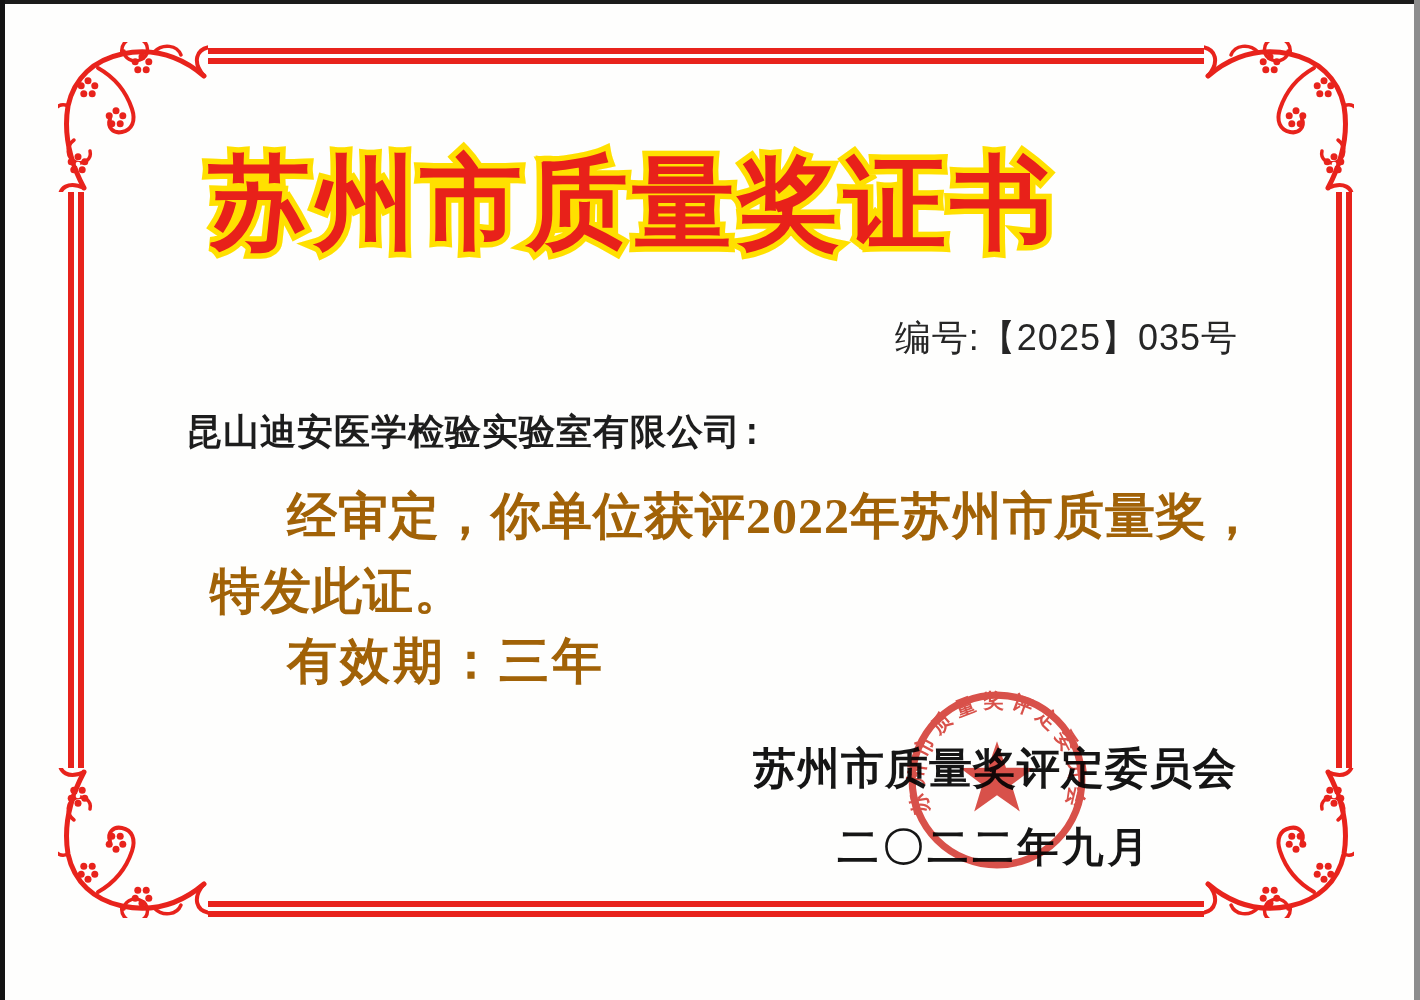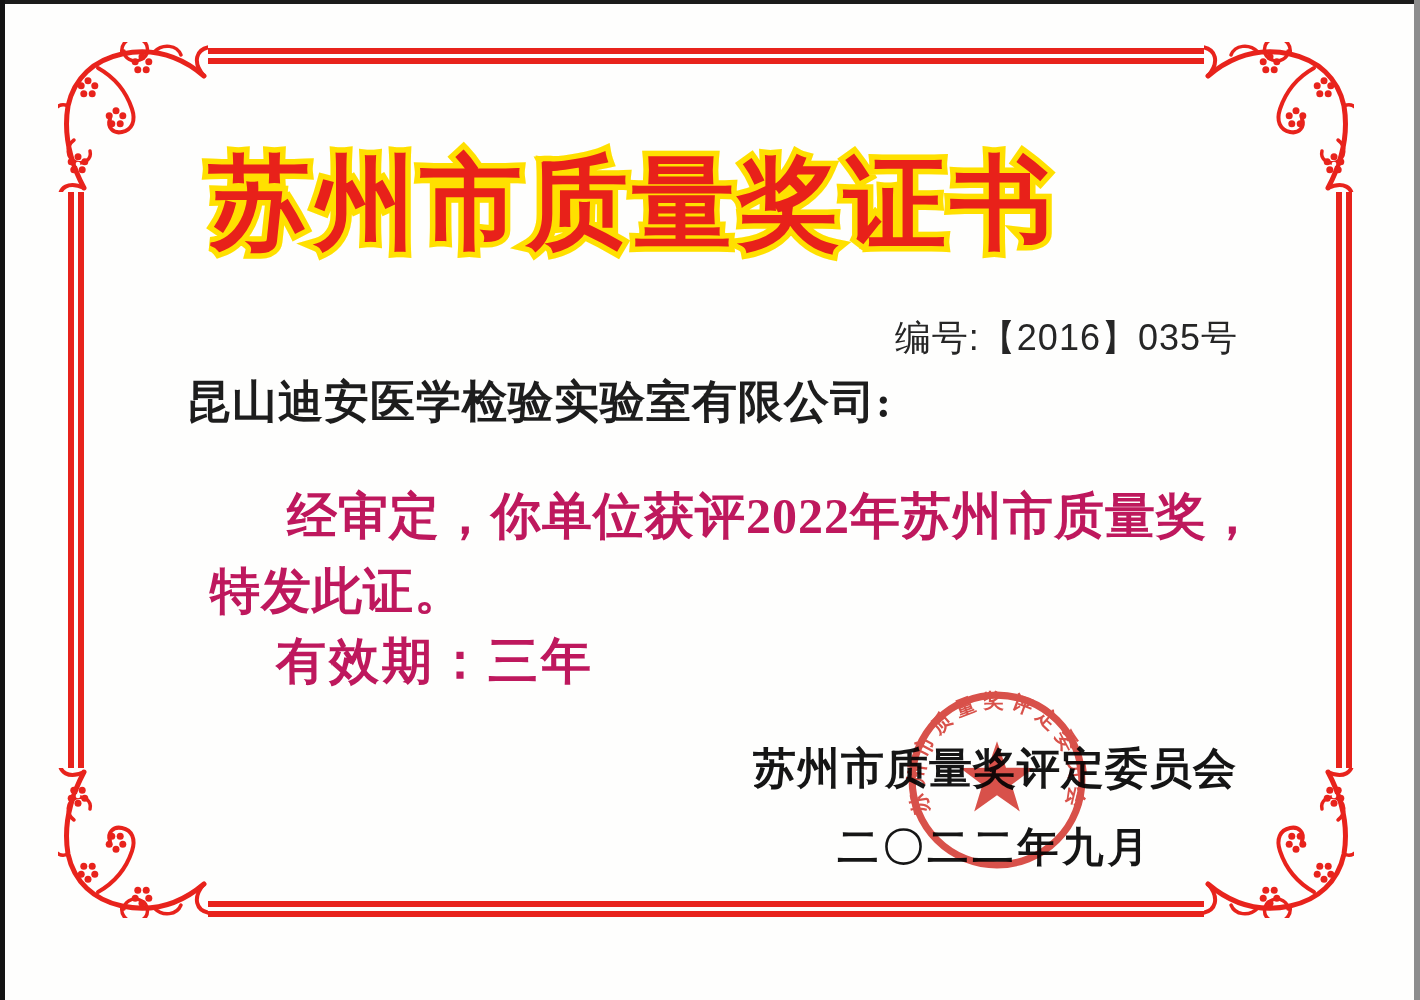--- a/index.html
+++ b/index.html
@@ -36,29 +36,29 @@
     letter-spacing:4px;line-height:1.2;}
   .title-outline{position:absolute;left:0;top:0;width:100%;
     color:#ffe000;-webkit-text-stroke:11px #ffe000;}
   .title-fill{position:relative;color:#e8211a;}
 
   
   .serial{position:absolute;top:314px;right:182px;font-size:36px;color:#262626;
     font-family:"Liberation Sans",sans-serif;letter-spacing:1px;}
 
   
-  .recipient{position:absolute;left:186px;top:372px;font-size:45px;font-weight:700;
-    color:#1d1d1d;font-family:Liberation Serif, serif;letter-spacing:1px;}
+  .recipient{position:absolute;left:186px;top:408px;font-size:36px;font-weight:700;
+    color:#1d1d1d;font-family:Liberation Mono, monospace;letter-spacing:1px;}
 
   
-  .bodyline{position:absolute;color:#be185d;font-family:"Liberation Serif",serif;
+  .bodyline{position:absolute;color:#a16207;font-family:"Liberation Serif",serif;
     font-weight:700;font-size:50px;letter-spacing:1px;}
   .line1{left:287px;top:483px;}
   .line2{left:210px;top:558px;}
-  .validity{left:276px;top:628px;letter-spacing:3px;}
+  .validity{left:287px;top:628px;letter-spacing:3px;}
 
   
   .issuer-block{position:absolute;left:740px;top:740px;width:510px;text-align:center;}
   .issuer{font-family:"Liberation Serif",serif;font-weight:700;font-size:43px;
     color:#151515;letter-spacing:1px;white-space:nowrap;}
   .issue-date{margin-top:22px;font-family:"Liberation Serif",serif;font-weight:700;
     font-size:41px;color:#151515;letter-spacing:4px;}
 
   
   .seal{position:absolute;left:905px;top:688px;width:184px;height:184px;
@@ -127,21 +127,21 @@
     <svg viewBox="0 0 150 150">
         <use href="#flourish"></use>
       </svg>
   </div>
 
   <div class="title-wrap">
     <div class="title-outline">苏州市质量奖证书</div>
     <div class="title-fill">苏州市质量奖证书</div>
   </div>
 
-  <div class="serial">编号:【2016】035号</div>
+  <div class="serial">编号:【2025】035号</div>
 
   <div class="recipient">昆山迪安医学检验实验室有限公司:</div>
 
   <div class="bodyline line1">经审定，你单位获评2022年苏州市质量奖，</div>
   <div class="bodyline line2">特发此证。</div>
   <div class="bodyline validity">有效期：三年</div>
 
   <div class="issuer-block">
     <div class="issuer">苏州市质量奖评定委员会</div>
     <div class="issue-date">二〇二二年九月</div>

